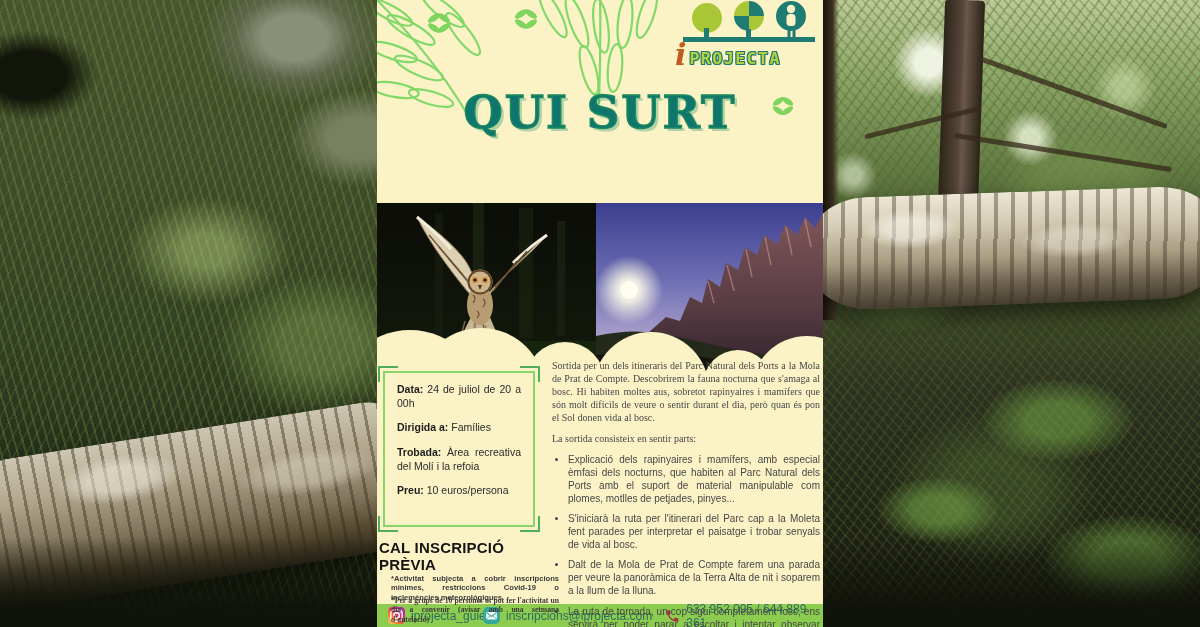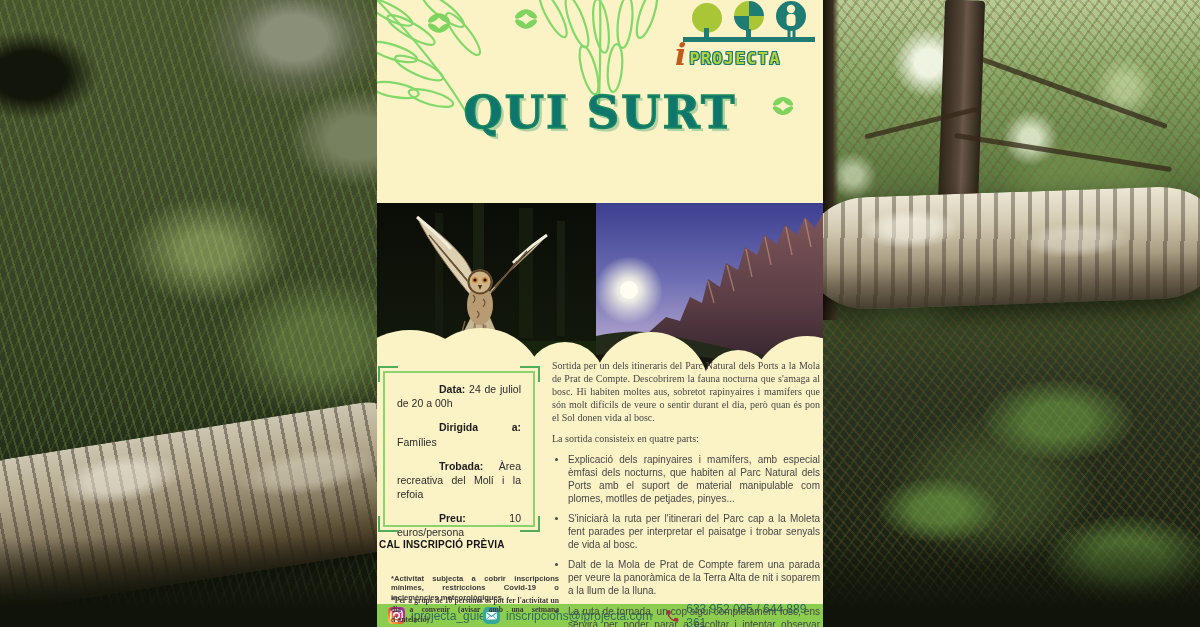--- a/index.html
+++ b/index.html
@@ -99,25 +99,25 @@
 
   
   .card{position:absolute;left:6px;top:371px;width:152px;height:156px;
     border:2px solid #8ad46e;padding:9px 12px 6px 12px;box-sizing:border-box;background:#fbf2c6;}
   .corner{position:absolute;width:18px;height:14px;}
   .corner.tl{left:-7px;top:-7px;border-left:2px solid #4fae57;border-top:2px solid #4fae57;}
   .corner.tr{right:-7px;top:-7px;border-right:2px solid #4fae57;border-top:2px solid #4fae57;}
   .corner.bl{left:-7px;bottom:-7px;border-left:2px solid #4fae57;border-bottom:2px solid #4fae57;}
   .corner.br{right:-7px;bottom:-7px;border-right:2px solid #4fae57;border-bottom:2px solid #4fae57;}
   .detail{font-size:10.5px;line-height:1.35;color:#2b2b2b;text-align:justify;margin:0 0 10px 0;}
-  .detail b{color:#1c1c1c;margin-left:42px;}
+  .detail b{color:#1c1c1c;}
   .detail.small{font-size:9px;line-height:1.3;margin-bottom:0;}
 
   .inscription-heading{position:absolute;left:2px;top:539px;width:175px;
-    font-size:10px;font-weight:bold;color:#141414;letter-spacing:.2px;}
+    font-size:15px;font-weight:bold;color:#141414;letter-spacing:.2px;}
   .note{position:absolute;left:2px;width:168px;font-size:7.6px;font-weight:bold;
     color:#3a3a3a;line-height:1.25;text-align:justify;margin:12px;}
   .note1{top:562px;} .note2{top:584px;font-family:Liberation Serif, serif;}
 
   
   .desc{position:absolute;left:175px;top:359px;width:268px;color:#474747;
     font-size:10px;line-height:1.31;text-align:justify;}
   .desc p{margin:0;font-family:Liberation Serif, serif;}
   .desc .parts{margin-top:8px;text-align:left;}
   .desc ul{margin:7px 0 0 0;padding-left:16px;}
@@ -357,21 +357,21 @@
       <p class="detail"><b>Trobada:</b><span> Àrea recreativa del Molí i la refoia</span></p>
       <p class="detail"><b>Preu:</b><span> 10 euros/persona</span></p>
     </div>
 
     <div class="inscription-heading">CAL INSCRIPCIÓ PRÈVIA</div>
     <p class="note note1">*Activitat subjecta a cobrir inscripcions mínimes, restriccions Covid-19 o inclemències meteorològiques</p>
     <p class="note note2">*Per a grups de 10 persones es pot fer l'activitat un dia a convenir (avisar amb una setmana d'antelació)</p>
 
     <div class="desc">
       <p>Sortida per un dels itineraris del Parc Natural dels Ports a la Mola de Prat de Compte. Descobrirem la fauna nocturna que s'amaga al bosc. Hi habiten moltes aus, sobretot rapinyaires i mamífers que són molt difícils de veure o sentir durant el dia, però quan és pon el Sol donen vida al bosc.</p>
-      <p class="parts">La sortida consisteix en quatre parts:</p>
+      <p class="parts">La sortida consisteix en sentir parts:</p>
       <ul>
         <li>Explicació dels rapinyaires i mamífers, amb especial èmfasi dels nocturns, que habiten al Parc Natural dels Ports amb el suport de material manipulable com plomes, motlles de petjades, pinyes...</li>
         <li>S'iniciarà la ruta per l'itinerari del Parc cap a la Moleta fent parades per interpretar el paisatge i trobar senyals de vida al bosc.</li>
         <li>Dalt de la Mola de Prat de Compte farem una parada per veure la panoràmica de la Terra Alta de nit i soparem a la llum de la lluna.</li>
         <li>La ruta de tornada, un cop sigui completament fosc, ens servirà per poder parar a escoltar i intentar observar aquesta fauna que de nit dona vida al bosc.</li>
       </ul>
     </div>
 
     <div class="footer">
       <div class="contact c-ig">

